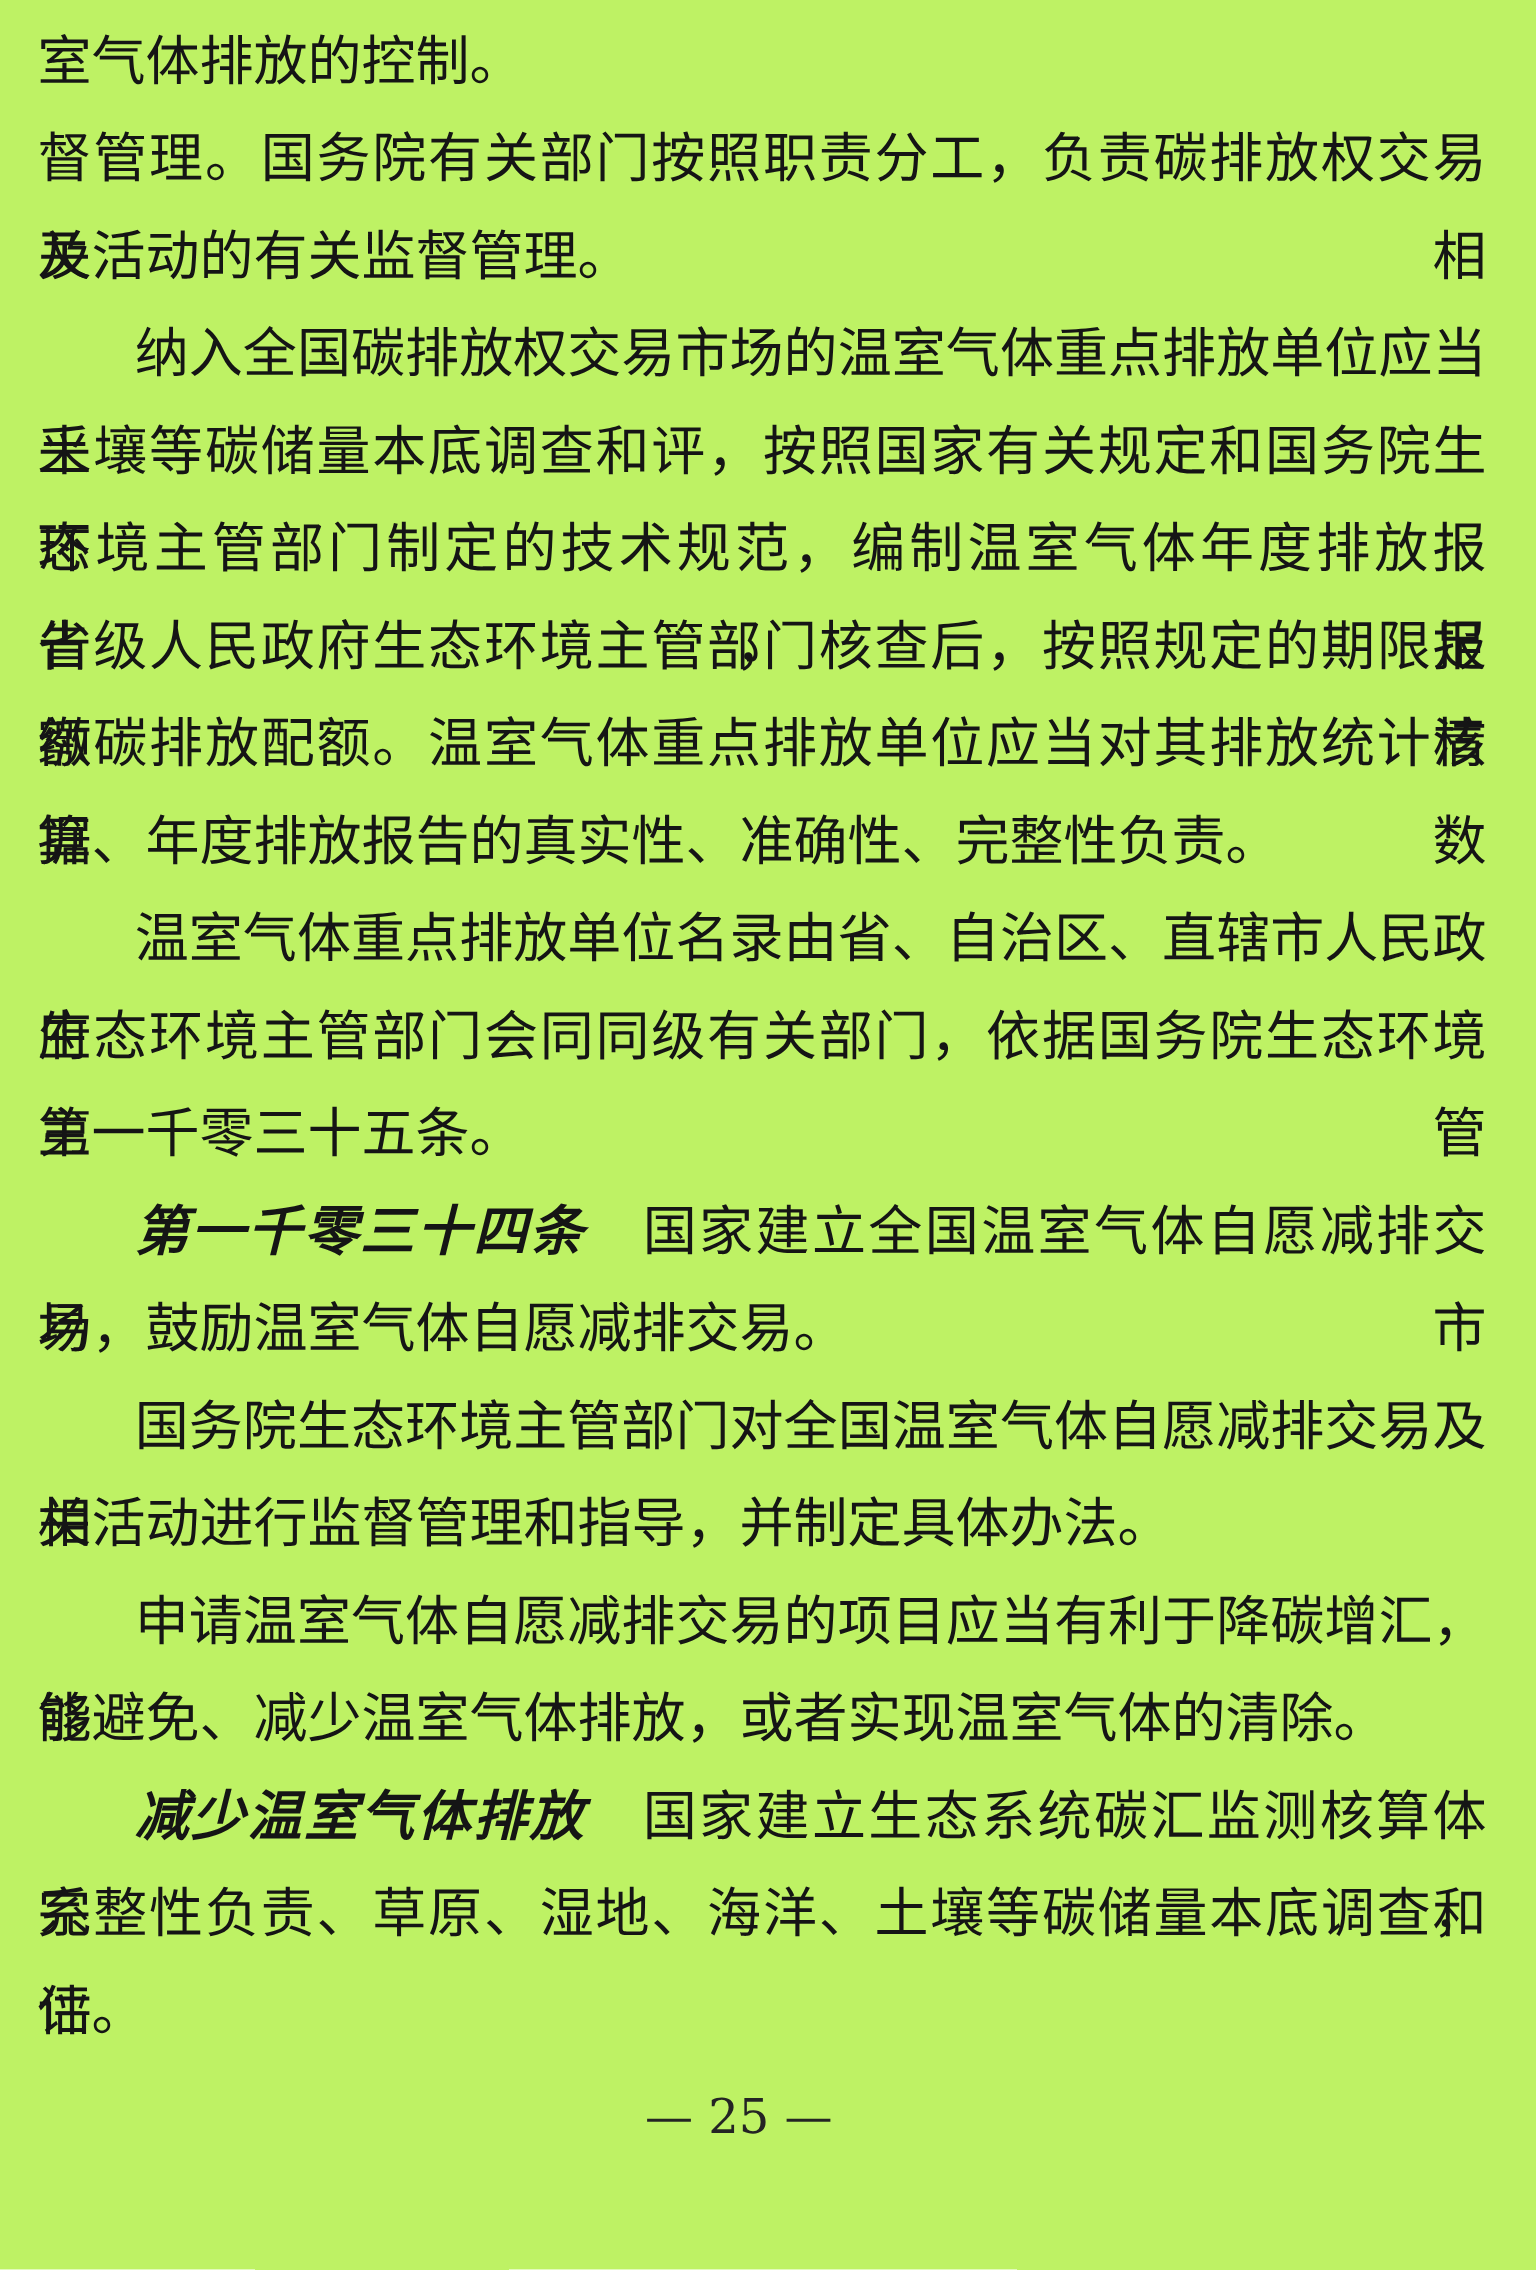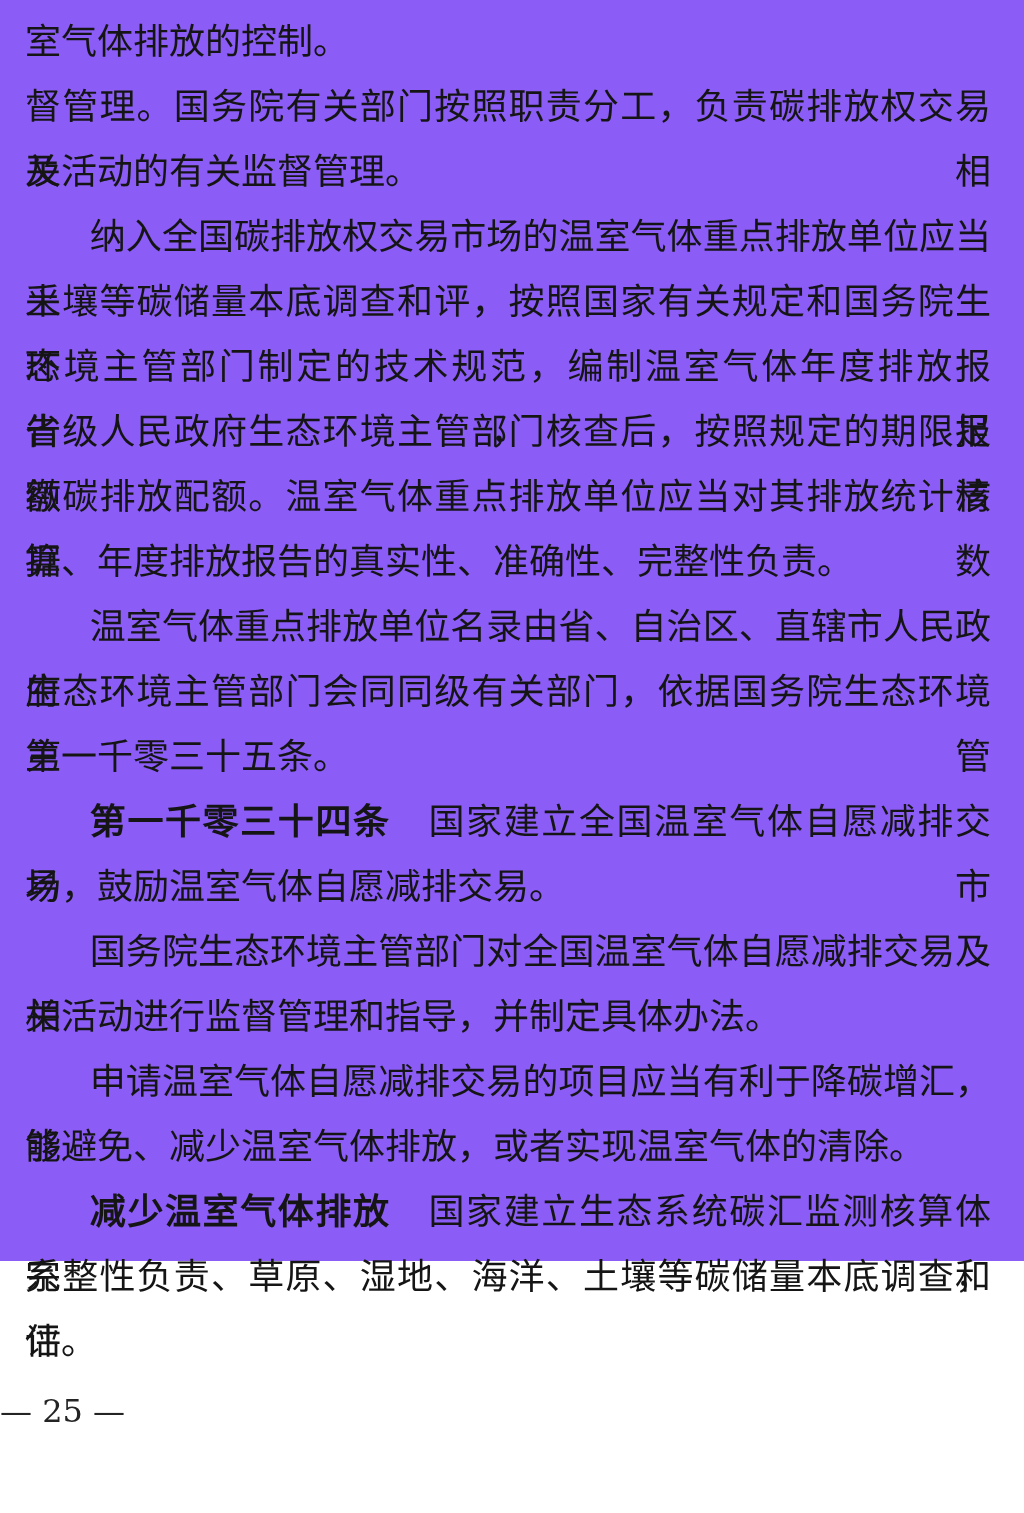--- a/index.html
+++ b/index.html
@@ -10,22 +10,22 @@
   body {
     width: 1024px;
     height: 1513px;
     overflow: hidden;
     font-family: "DejaVu Serif", serif;
     color: #151515;
   }
   .page {
     position: relative;
     width: 1024px;
-    height: 1261px;
-    background: #8b5cf6;
+    height: 1513px;
+    background: #bef264;
   }
   .content {
     padding: 9px 33px 0 25px;
   }
   .line {
     height: 65px;
     line-height: 65px;
     font-size: 36px;
     text-align: justify;
     text-align-last: left;
@@ -34,25 +34,26 @@
   }
   .just {
     text-align-last: justify;
   }
   .indent {
     text-indent: 1.8em;
   }
   .artno {
     font-weight: bold;
     margin-right: 1.05em;
+    font-style: italic;
   }
   .footer {
     margin-top: 16px;
     padding-right: 39px;
-    text-align: left;
+    text-align: center;
     font-size: 32px;
     line-height: 42px;
     color: #242424;
   }
 </style>
 </head>
 <body>
 
 <div class="page">
   <div class="content">

